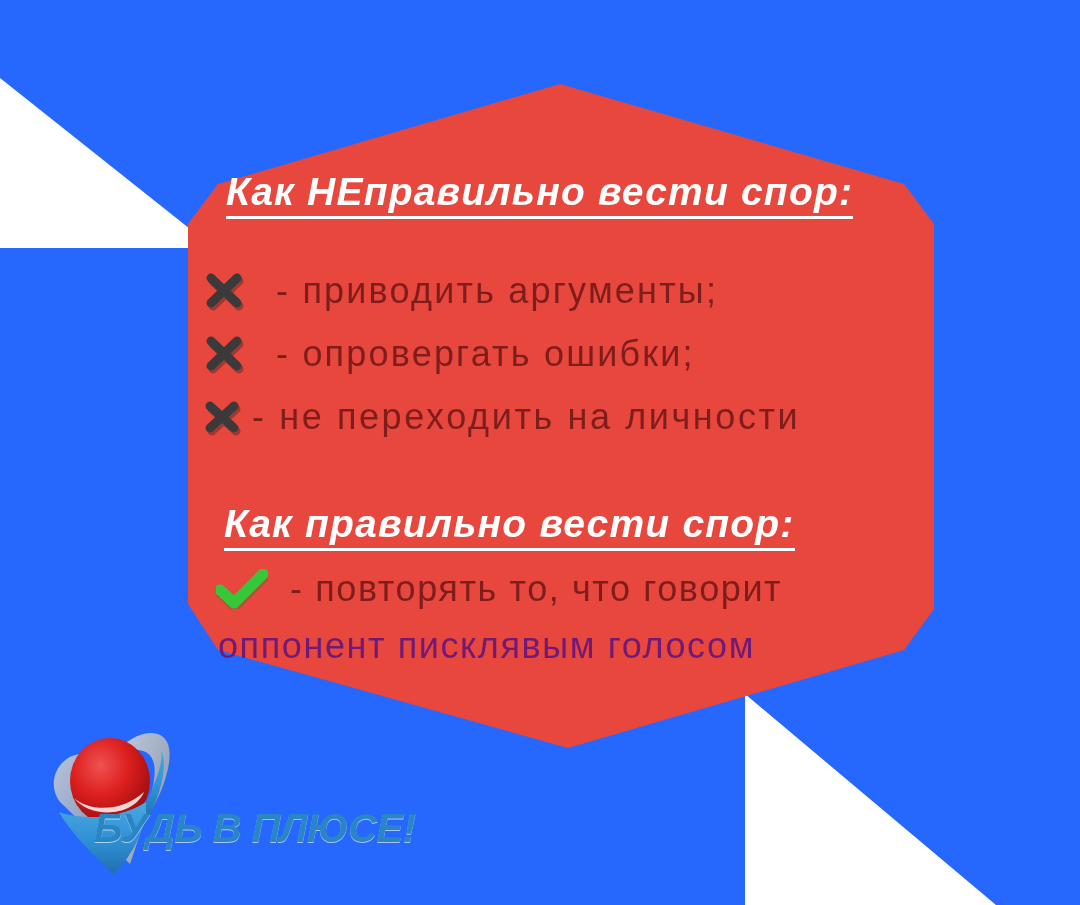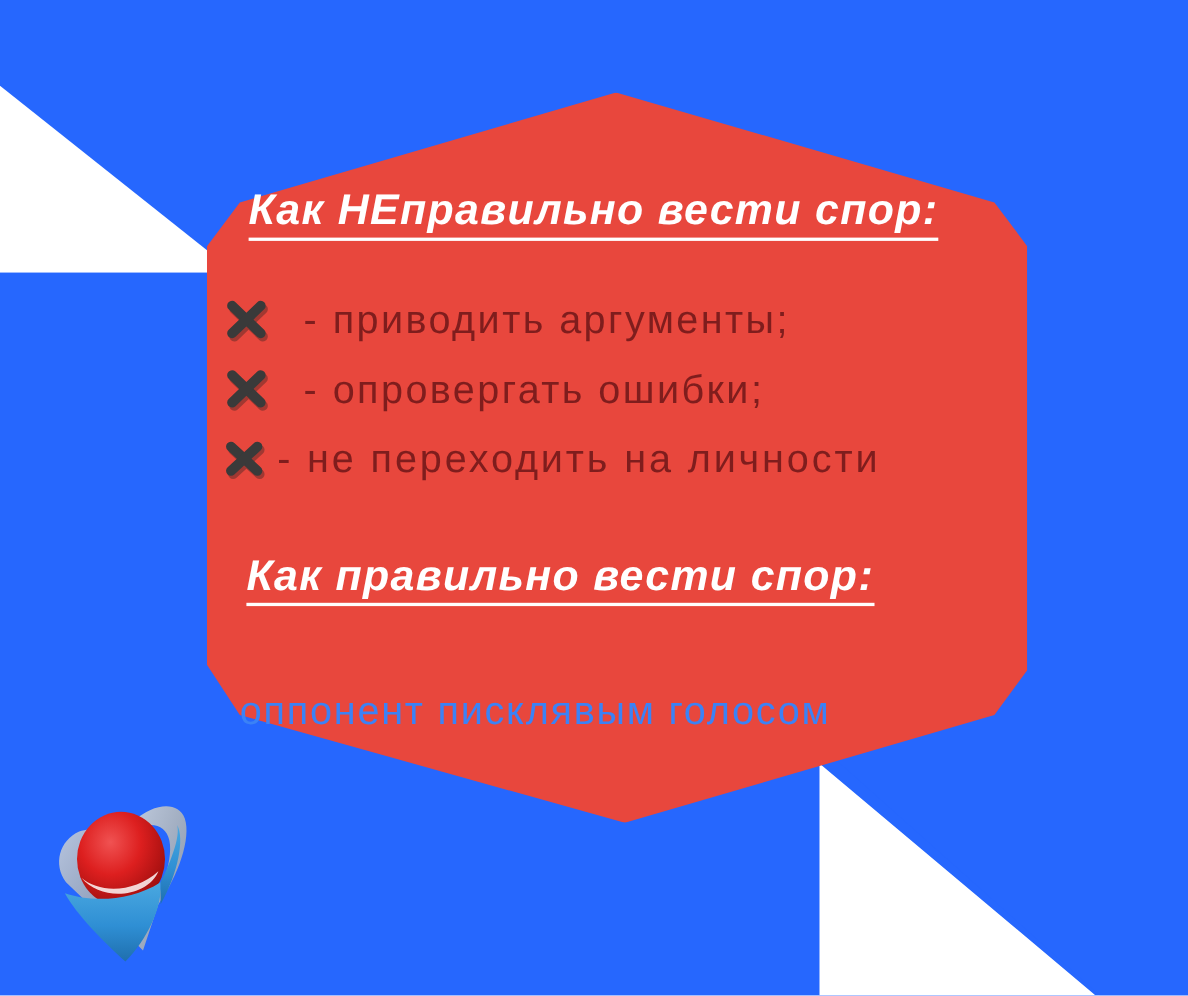--- a/index.html
+++ b/index.html
@@ -106,21 +106,21 @@
   #row-3{ left:14px; top:312px; }
   #row-3 .bullet-text{ margin-left:8px; letter-spacing:2.6px; }
   #row-4{ left:28px; top:484px; }
   #row-4 .bullet-text{ margin-left:22px; letter-spacing:1.6px; }
 
   .tail-line{
     position:absolute;
     left:30px; top:541px;
     font-size:36px;
     letter-spacing:1.6px;
-    color:#3b82f6;
+    color:#701a75;
     white-space:nowrap;
   }
 
   
   .logo{
     position:absolute;
     left:22px;top:724px;
     width:412px;height:152px;
   }
   .logo svg{display:block;}
@@ -194,20 +194,29 @@
             <line x1="7" y1="8" x2="33" y2="33"></line>
               <line x1="33" y1="8" x2="7" y2="33"></line>
           </g>
         </svg>
       </span>
       <span class="bullet-text">-  опровергать  ошибки;</span>
     </div>
 
     <div class="heading" id="heading-right">Как правильно вести спор:</div>
 
+    <div class="bullet-row" id="row-4">
+      <span class="check-icon">
+        <svg viewBox="0 0 52 40" width="52" height="40" aria-hidden="true">
+          <path d="M4 21 L18 34 L47 5" fill="none" stroke="#1d7a1d" stroke-width="12" stroke-linecap="round" stroke-linejoin="round" opacity=".30" transform="translate(1,2)"></path>
+          <path d="M4 21 L18 34 L47 5" fill="none" stroke="#35c93a" stroke-width="11" stroke-linecap="round" stroke-linejoin="round"></path>
+        </svg>
+      </span>
+      <span class="bullet-text">-  повторять  то,  что  говорит</span>
+    </div>
 
     <div class="tail-line">оппонент  писклявым  голосом</div>
   </div>
 
   <div class="logo">
     <svg viewBox="0 0 412 152" width="412" height="152" aria-hidden="true">
       <defs>
         <radialGradient id="sphere" cx="38%" cy="32%" r="72%">
           <stop offset="0%" stop-color="#f05252"></stop>
           <stop offset="48%" stop-color="#dd1f1f"></stop>
@@ -230,14 +239,15 @@
 
       <ellipse cx="88" cy="57" rx="40" ry="43" fill="url(#sphere)"></ellipse>
       <path d="M52 74 C68 88 100 88 122 68 C112 92 70 96 52 74 Z" fill="#ffffff" opacity=".82"></path>
 
       <path d="M37 88 C60 96 96 96 124 78 C126 100 112 130 92 150
                C72 132 48 108 37 88 Z" fill="url(#swoosh)"></path>
       <path d="M124 78 C134 58 142 36 139 26 C146 38 140 70 124 98 Z" fill="url(#swoosh)"></path>
     </svg>
   </div>
 
+  <div class="logo-text">БУДЬ В ПЛЮСЕ!</div>
 
 </div>
 
 </body></html>

